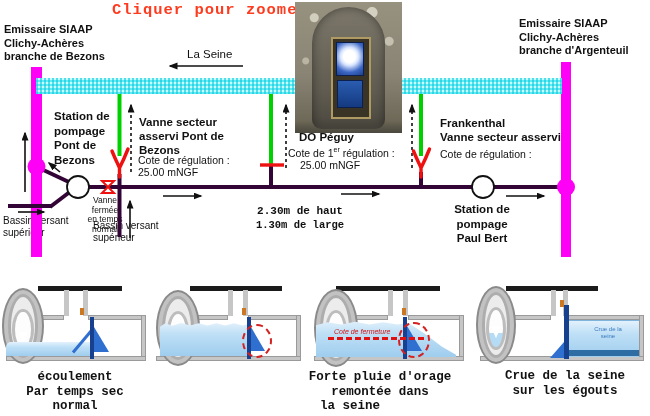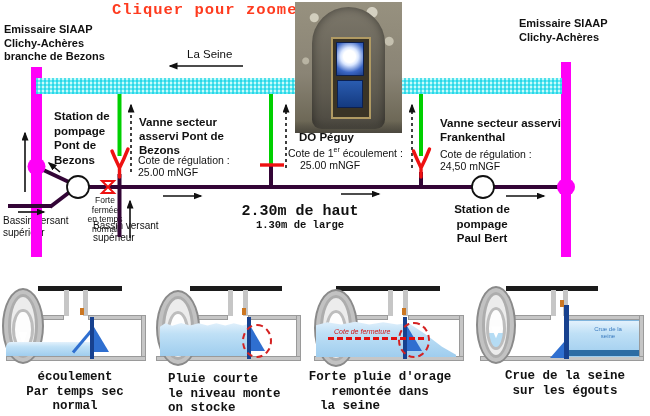--- a/index.html
+++ b/index.html
@@ -133,20 +133,21 @@
   </div>
 
   <div class="lbl b" style="left:4px;top:23px;font-size:11px;">
     <div>Emissaire SIAAP</div>
     <div>Clichy-Achères</div>
     <div>branche de Bezons</div>
   </div>
   <div class="lbl b" style="left:519px;top:17px;font-size:11px;">
     <div>Emissaire SIAAP</div>
     <div>Clichy-Achères</div>
+    <div>branche d'Argenteuil</div>
   </div>
   <div class="lbl" style="left:187px;top:48px;">La Seine</div>
 
   <div class="lbl b" style="left:54px;top:109px;line-height:14.5px;">
     <div>Station de</div>
     <div>pompage</div>
     <div>Pont de</div>
     <div>Bezons</div>
   </div>
 
@@ -155,46 +156,45 @@
     <div>asservi Pont de</div>
     <div>Bezons</div>
   </div>
   <div class="lbl small" style="left:138px;top:154px;">
     <div>Cote de régulation :</div>
     <div>25.00 mNGF</div>
   </div>
 
   <div class="lbl" style="left:288px;top:131px;line-height:13px;">
     <div class="b" style="padding-left:11px;">DO Péguy</div>
-    <div class="small"><span>Cote de 1</span><sup style="font-size:7px;">er</sup><span> écoulement :</span></div>
+    <div class="small"><span>Cote de 1</span><sup style="font-size:7px;">er</sup><span> régulation :</span></div>
     <div class="small" style="padding-left:12px;">25.00 mNGF</div>
   </div>
 
   <div class="lbl b" style="left:440px;top:116px;line-height:14px;">
+    <div>Frankenthal</div>
     <div>Vanne secteur asservi</div>
-    <div>Frankenthal</div>
   </div>
   <div class="lbl small" style="left:440px;top:148px;">
     <div>Cote de régulation :</div>
-    <div>24,50 mNGF</div>
   </div>
 
   <div class="lbl b" style="left:441px;top:202px;width:82px;text-align:center;line-height:14.5px;">
     <div>Station de</div>
     <div>pompage</div>
     <div>Paul Bert</div>
   </div>
 
   <div class="lbl" style="left:210px;top:205px;width:180px;text-align:center;">
-    <div class="mono b" style="font-size:15px;">2.30m de haut</div>
+    <div class="mono b" style="font-size:11px;">2.30m de haut</div>
     <div class="mono b" style="font-size:10.5px;">1.30m de large</div>
   </div>
 
   <div class="lbl tiny" style="left:84px;top:196px;width:42px;text-align:center;">
-    <div>Forte</div>
+    <div>Vanne</div>
     <div>fermée</div>
     <div>en temps</div>
     <div>normal</div>
   </div>
 
   <div class="lbl" style="left:3px;top:215px;font-size:10px;line-height:12px;">
     <div>Bassin versant</div>
     <div>supérieur</div>
   </div>
   <div class="lbl" style="left:93px;top:220px;font-size:10px;line-height:12px;">
@@ -282,25 +282,20 @@
     <div class="darkstrip" style="left:90px;top:68px;width:73px;height:6px;"></div>
     <div class="pole" style="left:88px;top:23px;height:54px;width:5px;"></div>
     <div class="gatetri rev" style="left:74px;top:60px;width:14px;height:16px;"></div>
   </div>
 
   <div class="cap" style="left:8px;top:370px;width:134px;">
     <div class="line">écoulement</div>
     <div class="line">Par temps sec</div>
     <div class="line">normal</div>
   </div>
-  <div class="cap capL" style="left:168px;top:372px;width:140px;">
-    <div class="line">Pluie courte</div>
-    <div class="line">le niveau monte</div>
-    <div class="line">on stocke</div>
-  </div>
   <div class="cap cap3" style="left:304px;top:370px;width:152px;">
     <div class="line">Forte pluie d'orage</div>
     <div class="line">remontée dans</div>
     <div class="line">la seine</div>
   </div>
   <div class="cap" style="left:486px;top:369px;width:158px;">
     <div class="line">Crue de la seine</div>
     <div class="line">sur les égouts</div>
   </div>
 

